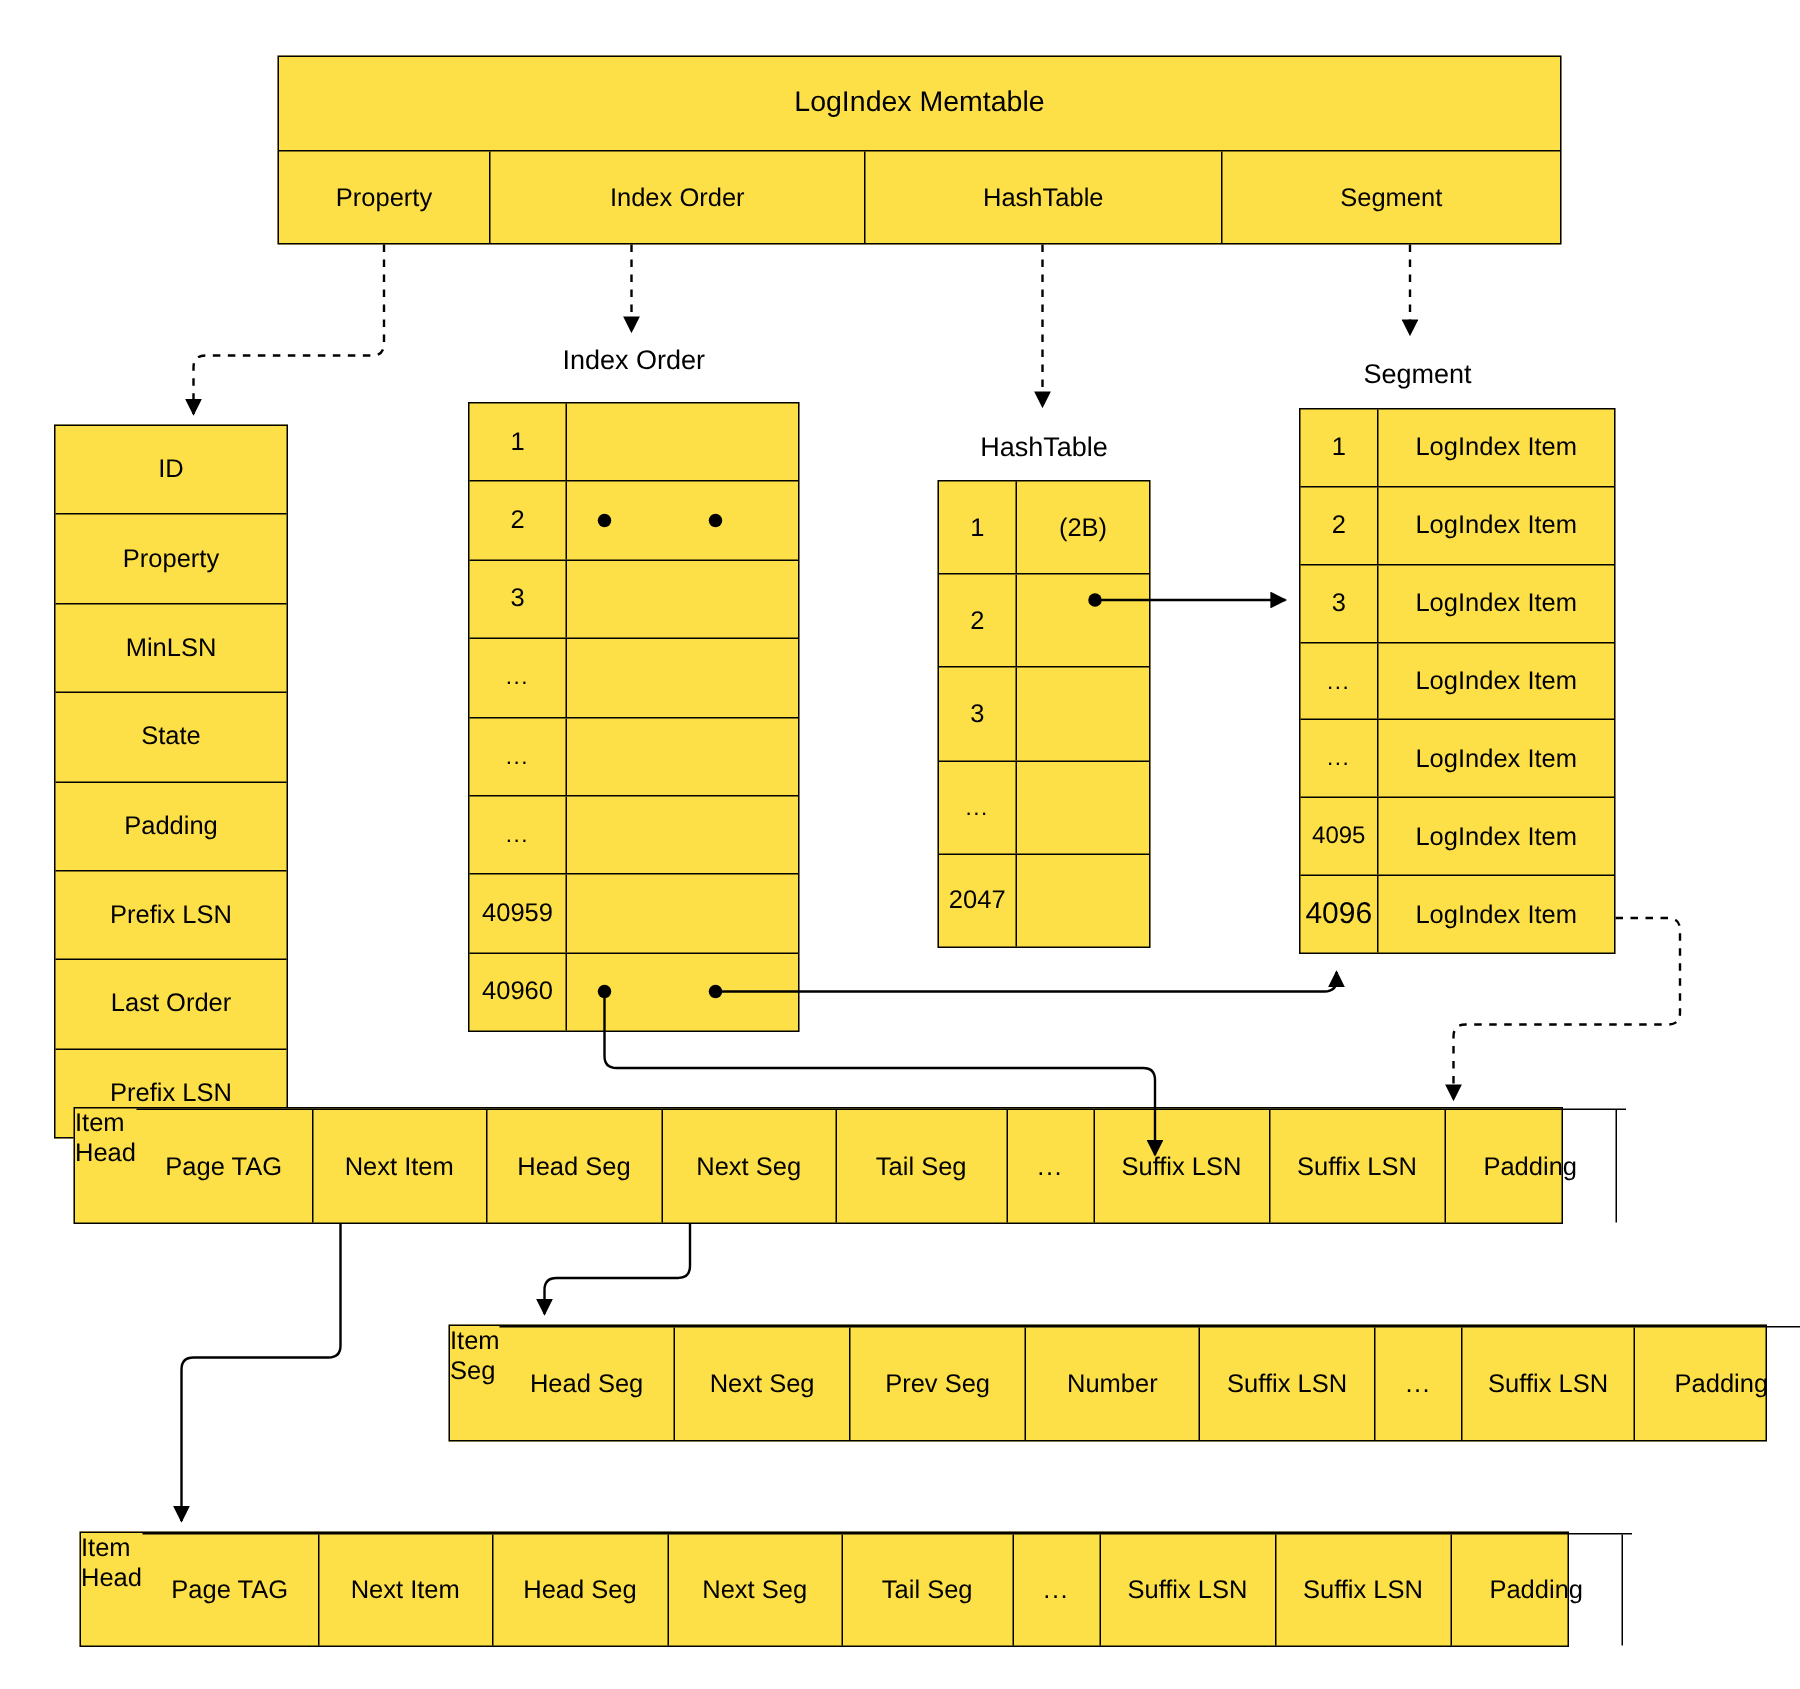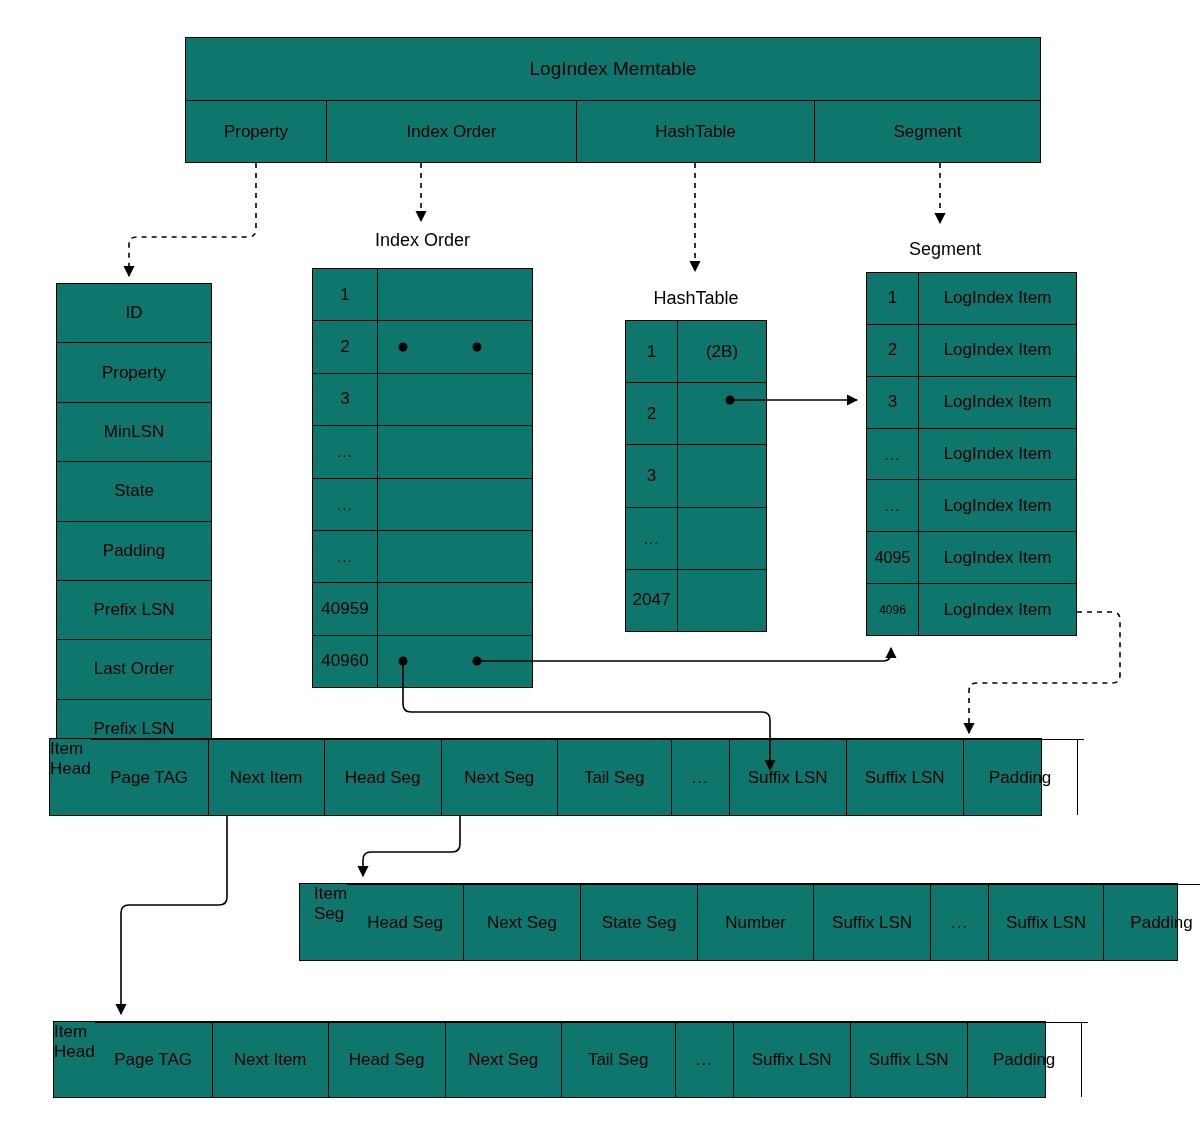--- a/index.html
+++ b/index.html
@@ -1,32 +1,32 @@
 <!DOCTYPE html>
 <html><head>
 <meta charset="utf-8">
 <style>
   html,body {margin:0; padding:0; background:#ffffff;}
   #canvas {
     position:relative; width:1200px; height:1126px; background:#ffffff;
     font-family:"Liberation Sans", sans-serif; color:#000;
   }
-  .tbl {position:absolute; box-sizing:border-box; border:1.6px solid #000; background:#0f766e;}
+  .tbl {position:absolute; box-sizing:border-box; border:1.6px solid #000; background:#fde047;}
   .center {display:flex; align-items:center; justify-content:center;}
   .fs17 {font-size:17px;}
 
   
   #memtable {left:185px; top:37px; width:856px; height:126px; display:flex; flex-direction:column;}
   #memtable .mt-header {height:62px; font-size:19px;}
   #memtable .mt-cells {flex:1; display:flex; border-top:1.6px solid #000;}
   #memtable .mt-cell {border-right:1.6px solid #000; box-sizing:border-box;}
   #memtable .mt-cell:last-child {border-right:none;}
 
   
-  #property-table {left:56px; top:283px; width:156px; height:476px; display:flex; flex-direction:column;}
+  #property-table {left:36px; top:283px; width:156px; height:476px; display:flex; flex-direction:column;}
   #property-table .prow {flex:1;}
   #property-table .prow + .prow {border-top:1.6px solid #000;}
 
   
   #index-order-table {left:312px; top:268px; width:221px; height:420px; display:flex; flex-direction:column;}
   .io-row {flex:1; display:flex;}
   .io-row + .io-row {border-top:1.6px solid #000;}
   .io-num {width:65px; border-right:1.6px solid #000; box-sizing:border-box;}
   .io-rest {flex:1; display:flex;}
   .io-4bit {width:50px; border-right:1.6px solid #000; box-sizing:border-box;}
@@ -46,21 +46,21 @@
   .sg-num {width:52px; border-right:1.6px solid #000; box-sizing:border-box;}
   .sg-val {flex:1;}
 
   
   .wide {display:flex; flex-direction:row;}
   .wide .w-header {height:39px; font-size:17px;}
   .wide .w-cells {flex:1; display:flex; border-top:1.6px solid #000; box-sizing:border-box;}
   .wide .w-c {border-right:1.6px solid #000; box-sizing:border-box; display:flex; align-items:center; justify-content:center; font-size:17px;}
   .wide .w-fill {width:6px;}
   #item-head-top {left:49px; top:738px; width:993px; height:78px;}
-  #item-seg {left:299px; top:883px; width:879px; height:78px;padding-left:14px;}
+  #item-seg {left:299px; top:883px; width:879px; height:78px;}
   #item-head-bottom {left:53px; top:1021px; width:993px; height:77px;}
 
   .float-title {position:absolute; text-align:center; font-size:18px;}
   #io-title {left:312px; top:230px; width:221px;}
   #ht-title {left:625px; top:288px; width:142px;}
   #sg-title {left:855px; top:239px; width:180px;}
 
   #overlay {position:absolute; left:0; top:0; width:1200px; height:1126px; pointer-events:none; z-index:5;}
   .dots {font-size:15px; letter-spacing:1px;}
 </style>
@@ -169,21 +169,21 @@
     </div>
     <div class="sg-row">
       <div class="sg-num center dots">...</div>
       <div class="sg-val center fs17">LogIndex Item</div>
     </div>
     <div class="sg-row">
       <div class="sg-num center" style="font-size:16px">4095</div>
       <div class="sg-val center fs17">LogIndex Item</div>
     </div>
     <div class="sg-row">
-      <div class="sg-num center" style="font-size:12px">4096</div>
+      <div class="sg-num center" style="font-size:20px">4096</div>
       <div class="sg-val center fs17">LogIndex Item</div>
     </div>
   </div>
 
   <div id="item-head-top" class="tbl wide">
     <div class="w-header center">Item Head</div>
     <div class="w-cells">
       <div class="w-c" style="width:118px">Page TAG</div>
       <div class="w-c" style="width:116px">Next Item</div>
       <div class="w-c" style="width:117px">Head Seg</div>
@@ -195,21 +195,21 @@
       <div class="w-c" style="width:114px">Padding</div>
       <div class="w-fill"></div>
     </div>
   </div>
 
   <div id="item-seg" class="tbl wide">
     <div class="w-header center">Item Seg</div>
     <div class="w-cells">
       <div class="w-c" style="width:117px">Head Seg</div>
       <div class="w-c" style="width:117px">Next Seg</div>
-      <div class="w-c" style="width:117px">State Seg</div>
+      <div class="w-c" style="width:117px">Prev Seg</div>
       <div class="w-c" style="width:116px">Number</div>
       <div class="w-c" style="width:117px">Suffix LSN</div>
       <div class="w-c dots" style="width:58px">...</div>
       <div class="w-c" style="width:115px">Suffix LSN</div>
       <div class="w-c" style="width:116px">Padding</div>
       <div class="w-fill"></div>
     </div>
   </div>
 
   <div id="item-head-bottom" class="tbl wide">

